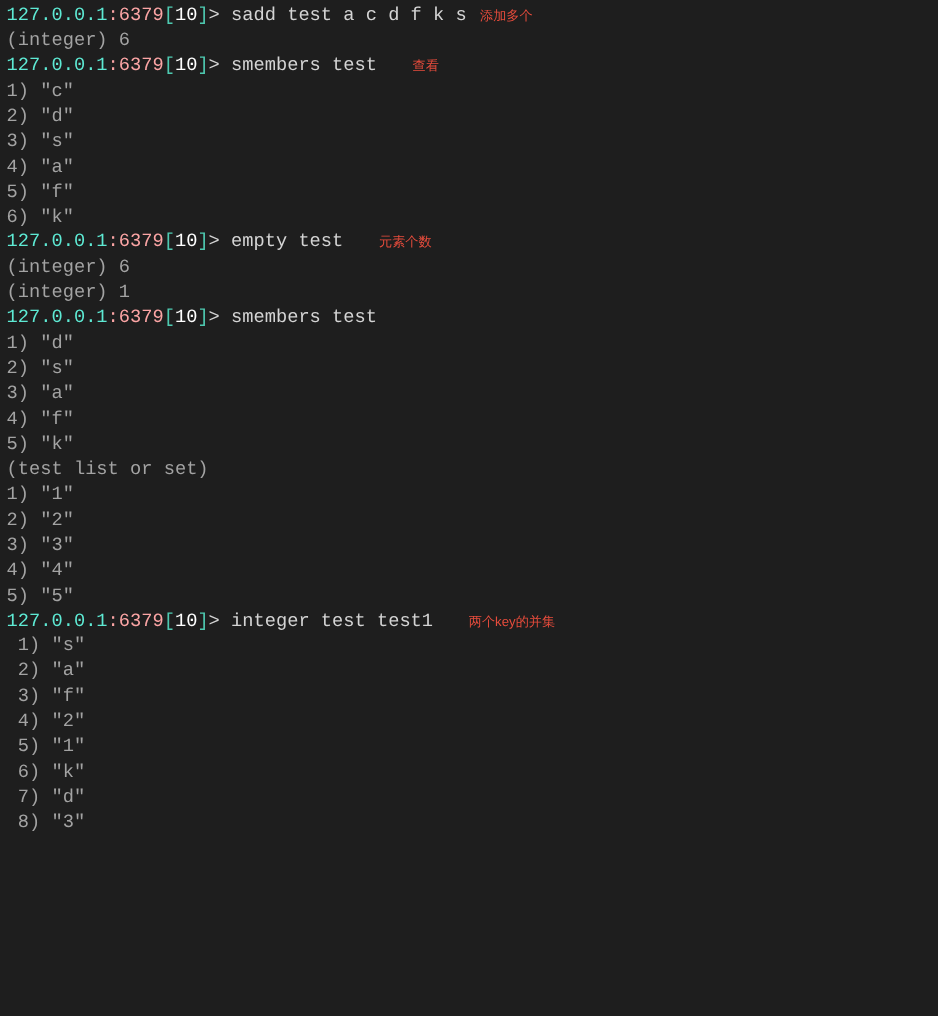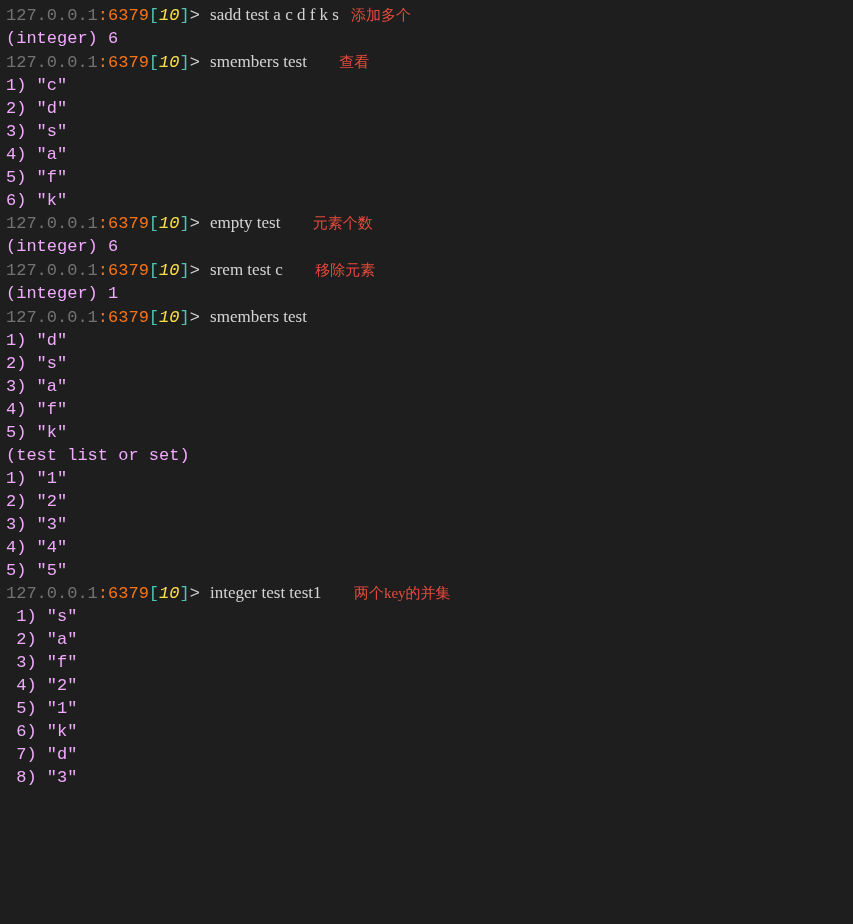--- a/index.html
+++ b/index.html
@@ -9,52 +9,51 @@
       font-family: Consolas, 'Courier New', monospace;
       font-size: 17px;
       line-height: 1.35;
       padding: 4px 6px;
       width: 853px;
       height: 924px;
       overflow: hidden;
       position: relative;
     }
     .line { white-space: pre; position: relative; }
-    .host { color: #737373; margin-top: 35px; }
-    .port { color: #f97316; text-align: right; }
+    .host { color: #5eead4; margin-top: 35px; }
+    .port { color: #fca5a5; text-align: right; }
     .bracket { color: #4ec9b0; }
-    .dbnum { color: #fde047; font-style: italic; }
+    .dbnum { color: #ffffff; }
     .arrow { color: #d4d4d4; }
-    .cmd { color: #d4d4d4; font-family: Liberation Serif, serif; }
-    .output { color: #f0abfc; }
+    .cmd { color: #d4d4d4; }
+    .output { color: #a3a3a3; }
     .annotation {
       color: #e74c3c;
-      font-family: Liberation Serif, serif;
-      font-size: 15px;
+      font-family: Liberation Sans, sans-serif;
+      font-size: 12px;
       display: inline-block;
       margin-left: 12px;
       vertical-align: baseline;
     }
   </style>
 </head>
 <body>
 
 <div id="terminal">
     <div class="line"><span class="host">127.0.0.1</span><span class="port">:6379</span><span class="bracket">[</span><span class="dbnum">10</span><span class="bracket">]</span><span class="arrow">&gt; </span><span class="cmd">sadd test a c d f k s</span><span class="annotation">添加多个</span></div>
     <div class="line"><span class="output">(integer) 6</span></div>
     <div class="line"><span class="host">127.0.0.1</span><span class="port">:6379</span><span class="bracket">[</span><span class="dbnum">10</span><span class="bracket">]</span><span class="arrow">&gt; </span><span class="cmd">smembers test</span><span>  </span><span class="annotation">查看</span></div>
     <div class="line"><span class="output">1) "c"</span></div>
     <div class="line"><span class="output">2) "d"</span></div>
     <div class="line"><span class="output">3) "s"</span></div>
     <div class="line"><span class="output">4) "a"</span></div>
     <div class="line"><span class="output">5) "f"</span></div>
     <div class="line"><span class="output">6) "k"</span></div>
     <div class="line"><span class="host">127.0.0.1</span><span class="port">:6379</span><span class="bracket">[</span><span class="dbnum">10</span><span class="bracket">]</span><span class="arrow">&gt; </span><span class="cmd">empty test</span><span>  </span><span class="annotation">元素个数</span></div>
     <div class="line"><span class="output">(integer) 6</span></div>
-    <div class="line"><span class="host">127.0.0.1</span><span class="port">:6379</span><span class="bracket">[</span><span class="dbnum">10</span><span class="bracket">]</span><span class="arrow">&gt; </span><span class="cmd">srem test c</span><span>  </span><span class="annotation">移除元素</span></div>
     <div class="line"><span class="output">(integer) 1</span></div>
     <div class="line"><span class="host">127.0.0.1</span><span class="port">:6379</span><span class="bracket">[</span><span class="dbnum">10</span><span class="bracket">]</span><span class="arrow">&gt; </span><span class="cmd">smembers test</span></div>
     <div class="line"><span class="output">1) "d"</span></div>
     <div class="line"><span class="output">2) "s"</span></div>
     <div class="line"><span class="output">3) "a"</span></div>
     <div class="line"><span class="output">4) "f"</span></div>
     <div class="line"><span class="output">5) "k"</span></div>
     <div class="line"><span class="output">(test list or set)</span></div>
     <div class="line"><span class="output">1) "1"</span></div>
     <div class="line"><span class="output">2) "2"</span></div>

